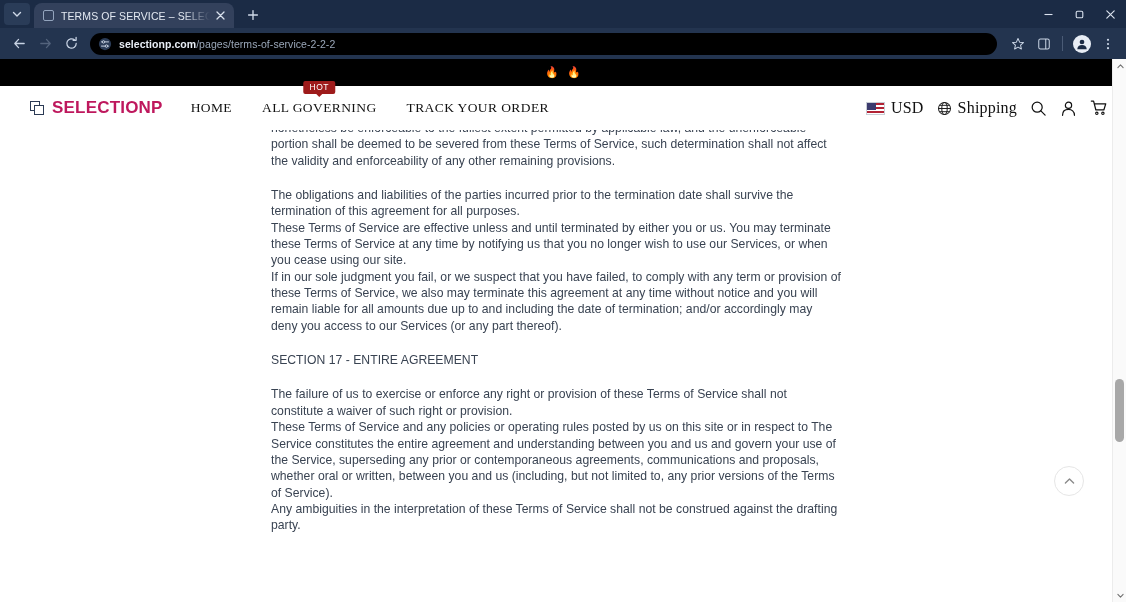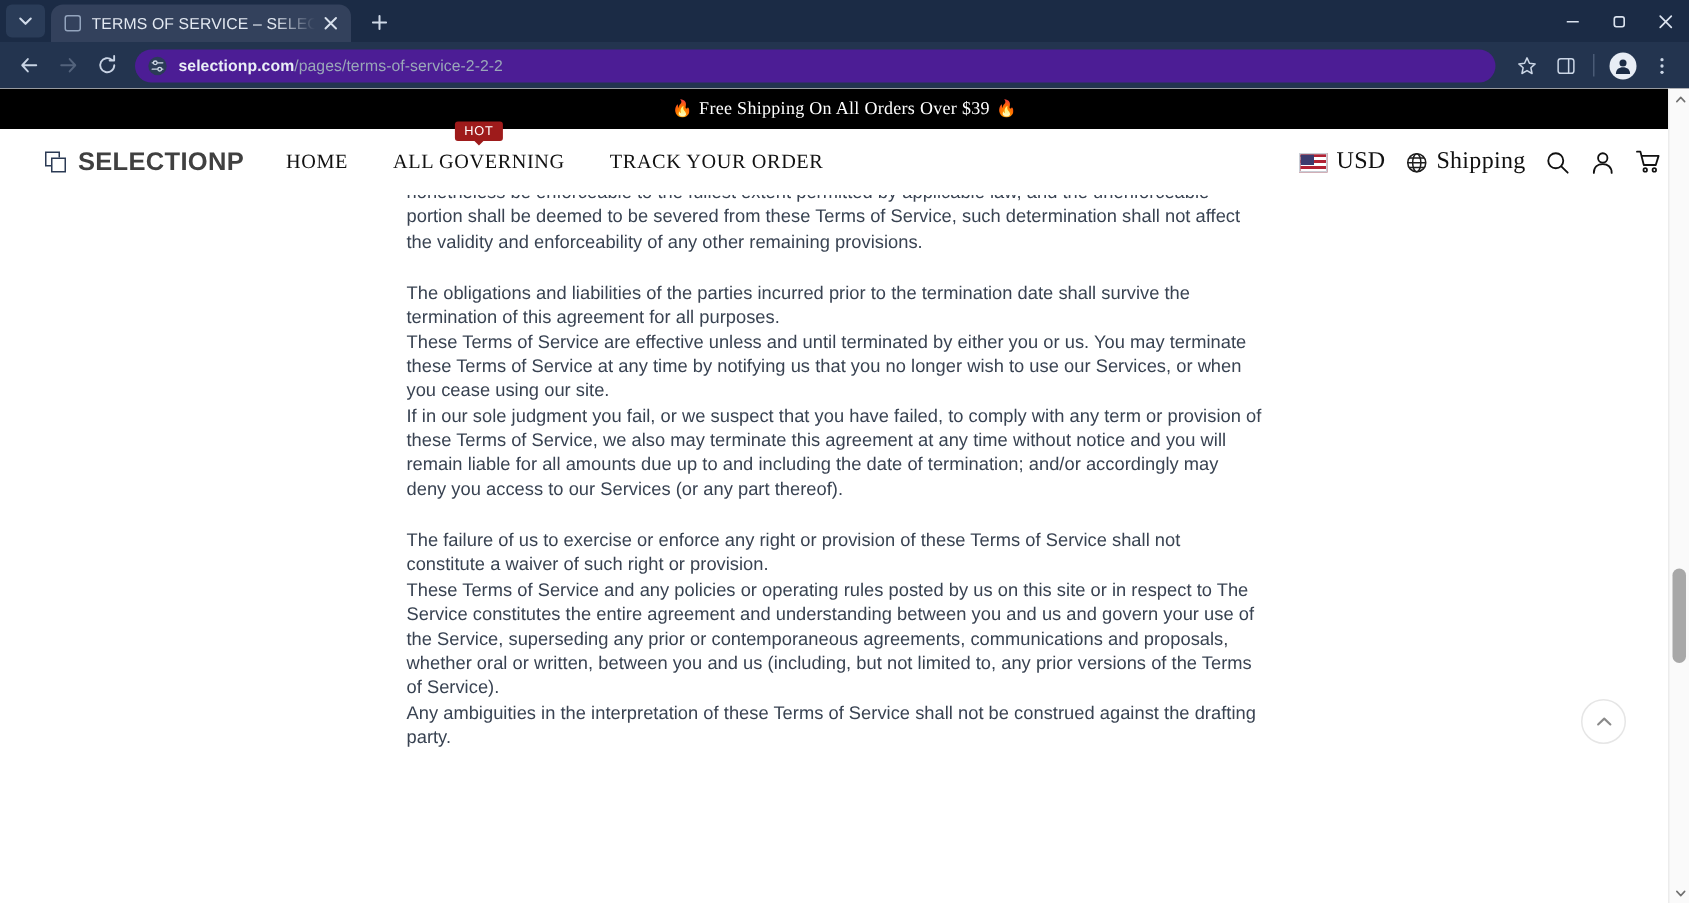--- a/index.html
+++ b/index.html
@@ -69,21 +69,21 @@
     position: relative;
   }
   .nav-btn {
     width: 26px; height: 26px; flex: 0 0 26px;
     display:flex; align-items:center; justify-content:center;
     border-radius: 50%; cursor: pointer;
   }
   .nav-btn.disabled { opacity: .45; cursor: default; }
   .omnibox {
     flex: 1 1 auto; height: 22px; margin: 0 8px 0 6px;
-    background: #4c1d95; border-radius: 11px;
+    background: #000000; border-radius: 11px;
     display: flex; align-items: center; padding: 0 10px 0 8px;
     min-width: 0; cursor: text;
   }
   .omni-icon { width: 14px; height: 14px; flex:0 0 14px; margin-right: 7px; }
   .omni-url {
     font-size: 10.5px; color: #9aa7b9; white-space: nowrap;
     overflow: hidden; letter-spacing: .05px;
   }
   .omni-url b { color: #e9eef6; font-weight: 700; }
   .tb-right { display: flex; align-items: center; gap: 1px; }
@@ -121,21 +121,21 @@
   .brand { display:flex; align-items:center; cursor:pointer; }
   .brand-mark { width:15px; height:15px; position:relative; margin-right:7px; }
   .brand-mark i {
     position:absolute; display:block; border:1.6px solid #2b3a54;
     width:10px; height:10px;
   }
   .brand-mark i:first-child { left:0; top:0; }
   .brand-mark i:last-child { left:4px; top:4px; background:#fff; }
   .brand-name {
     font-family: "Liberation Sans", sans-serif;
-    font-size: 17px; font-weight: 700; letter-spacing: .2px; color:#404040;
+    font-size: 17px; font-weight: 700; letter-spacing: .2px; color:#be185d;
   }
   .mainnav { display:flex; align-items:center; margin-left: 28px; gap: 30px; }
   .navlink {
     font-family: "Liberation Serif", serif;
     font-size: 13.5px; color:#111; letter-spacing:.4px;
     position: relative; cursor:pointer; white-space:nowrap;
   }
   .hot-badge {
     position:absolute; left:50%; transform:translateX(-50%);
     top:-19px;
@@ -316,21 +316,20 @@
           <circle cx="8" cy="12.8" r="1.25" fill="#cbd6e6"></circle>
         </svg>
       </div>
     </div>
   </div>
 
   <div class="viewport">
 
     <div class="announce">
       <span class="flame">🔥</span>
-      <span>Free Shipping On All Orders Over $39</span>
       <span class="flame">🔥</span>
     </div>
 
     <div class="site-header">
       <div class="brand">
         <span class="brand-mark">
             <i></i>
             <i></i>
           </span>
         <span class="brand-name">SELECTIONP</span>
@@ -386,20 +385,21 @@
         </span>
       </div>
     </div>
 
     <div class="content">
       <article class="doc clip-top">
         <p>nonetheless be enforceable to the fullest extent permitted by applicable law, and the unenforceable portion shall be deemed to be severed from these Terms of Service, such determination shall not affect the validity and enforceability of any other remaining provisions.</p>
         <p style="white-space:pre-line">The obligations and liabilities of the parties incurred prior to the termination date shall survive the termination of this agreement for all purposes.
 These Terms of Service are effective unless and until terminated by either you or us. You may terminate these Terms of Service at any time by notifying us that you no longer wish to use our Services, or when you cease using our site.
 If in our sole judgment you fail, or we suspect that you have failed, to comply with any term or provision of these Terms of Service, we also may terminate this agreement at any time without notice and you will remain liable for all amounts due up to and including the date of termination; and/or accordingly may deny you access to our Services (or any part thereof).</p>
+        <p class="heading">SECTION 17 - ENTIRE AGREEMENT</p>
         <p style="white-space:pre-line">The failure of us to exercise or enforce any right or provision of these Terms of Service shall not constitute a waiver of such right or provision.
 These Terms of Service and any policies or operating rules posted by us on this site or in respect to The Service constitutes the entire agreement and understanding between you and us and govern your use of the Service, superseding any prior or contemporaneous agreements, communications and proposals, whether oral or written, between you and us (including, but not limited to, any prior versions of the Terms of Service).
 Any ambiguities in the interpretation of these Terms of Service shall not be construed against the drafting party.</p>
 
       </article>
     </div>
 
     <div class="scrolltop">
       <svg width="13" height="13" viewBox="0 0 14 14">
         <path d="M2.6 8.6 L7 4.4 L11.4 8.6" fill="none" stroke="#8a8a8a" stroke-width="1.5" stroke-linecap="round" stroke-linejoin="round"></path>

